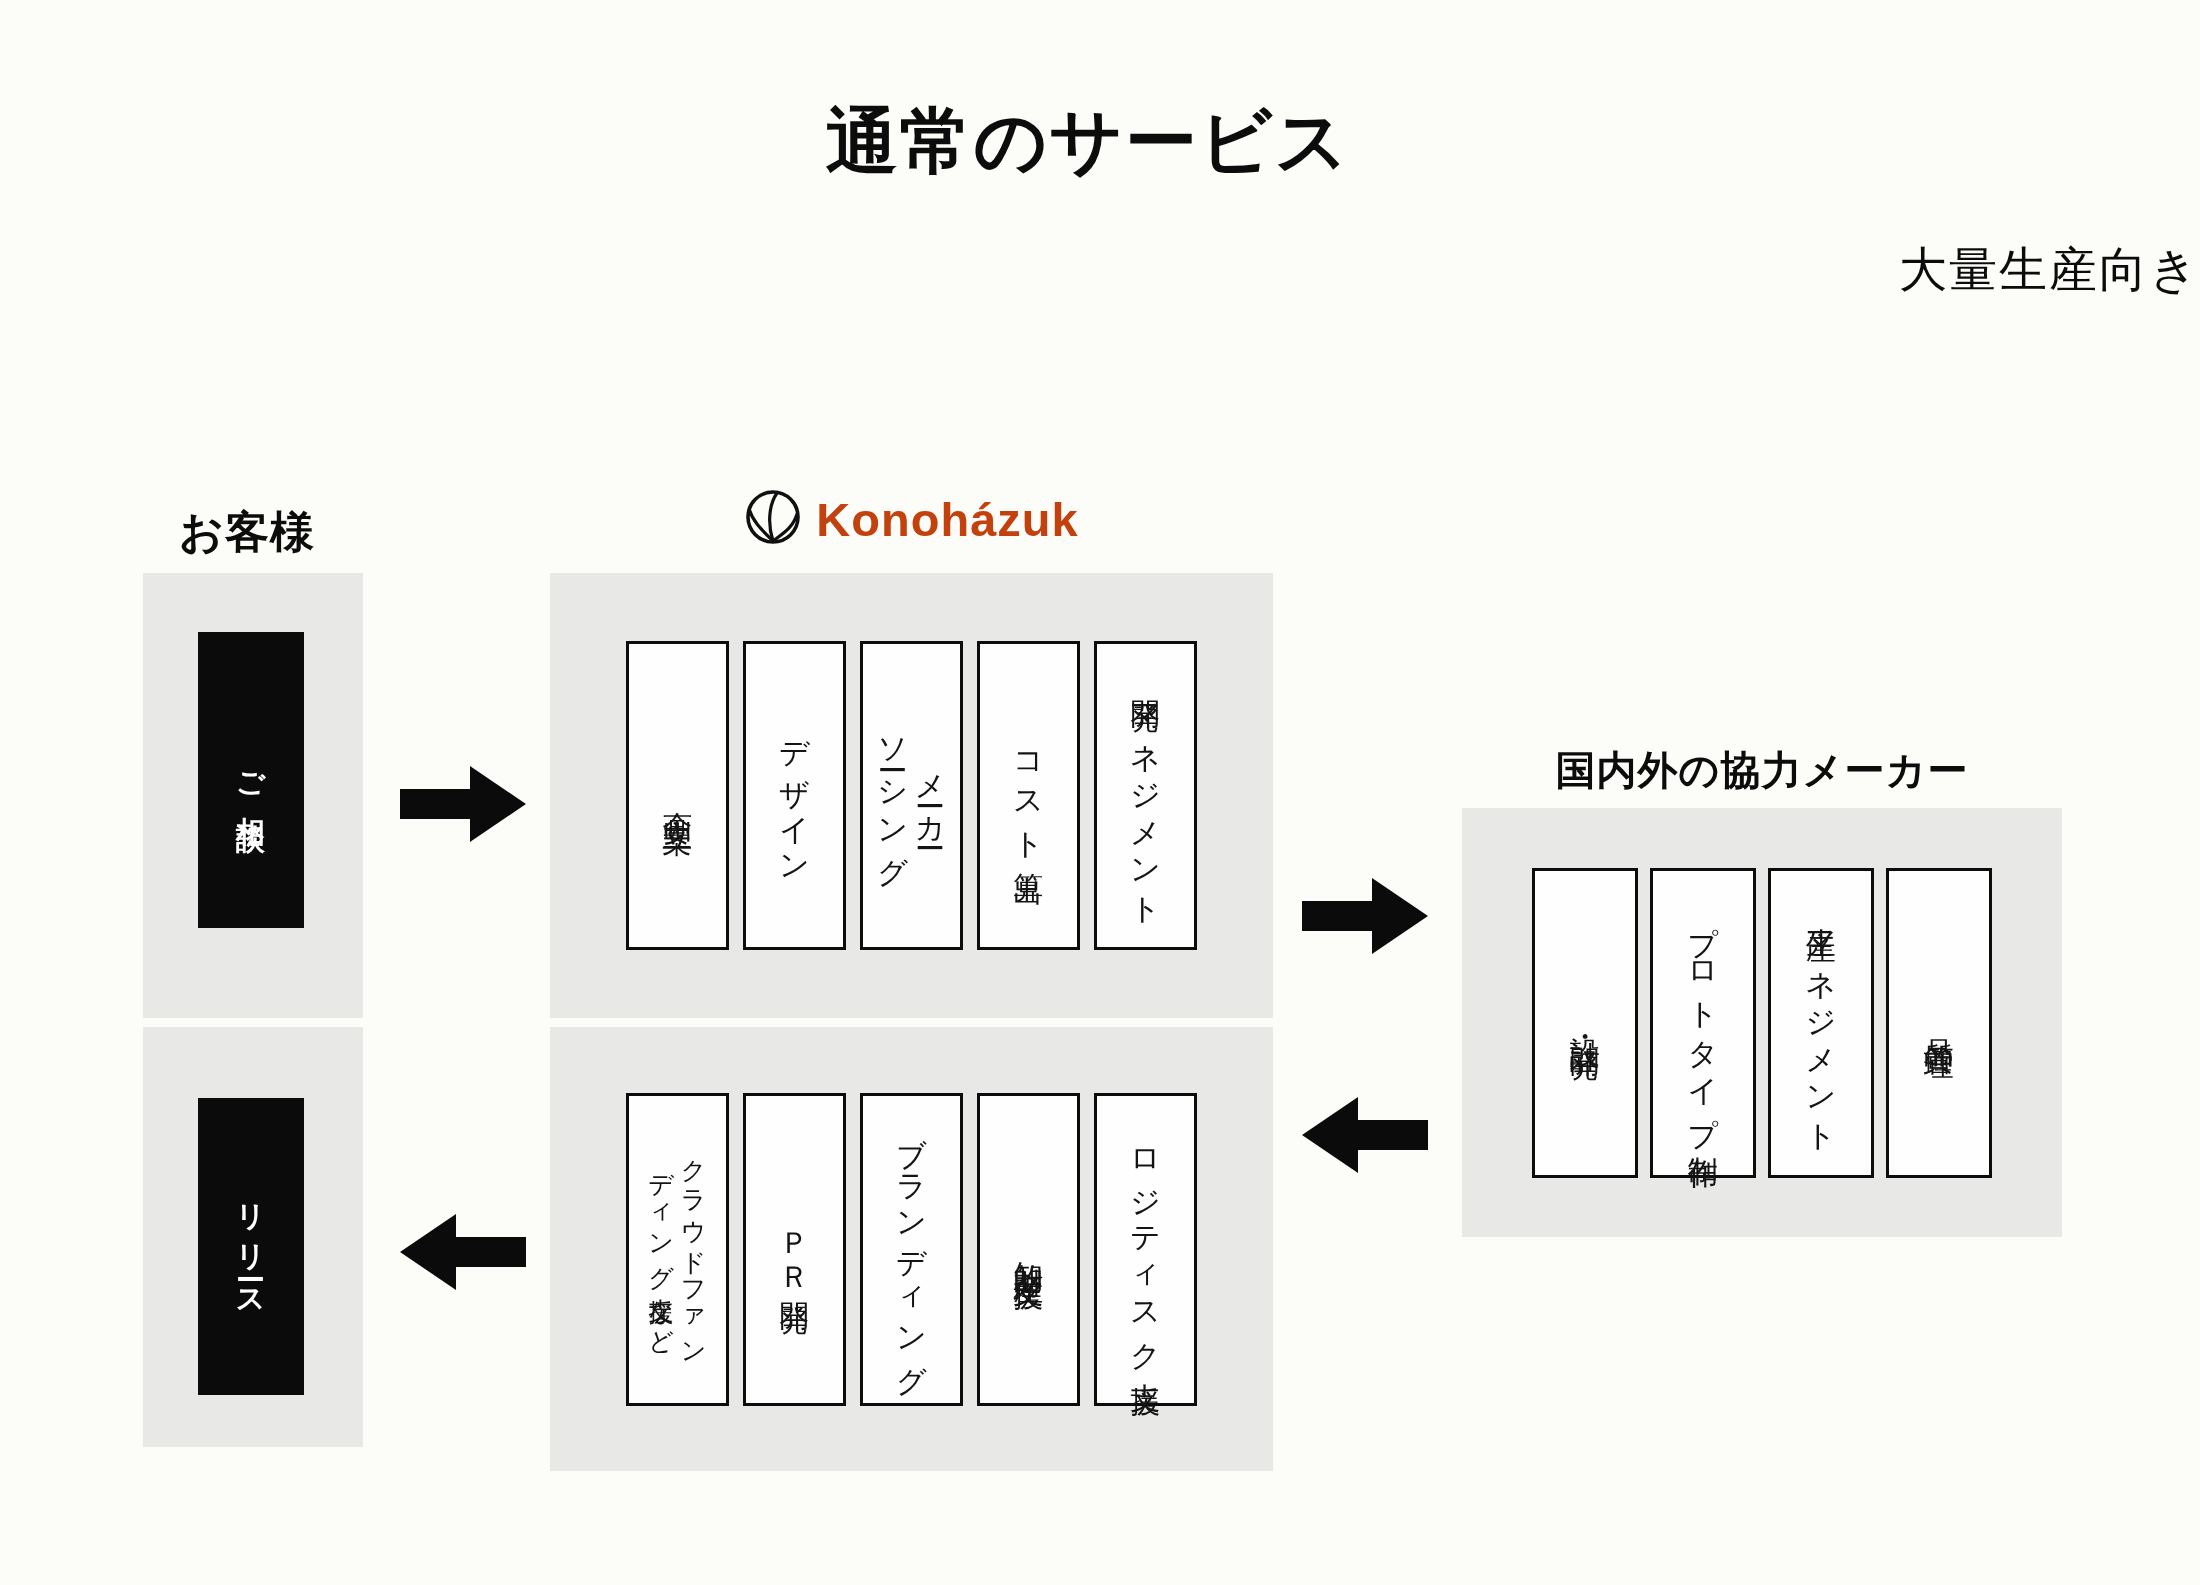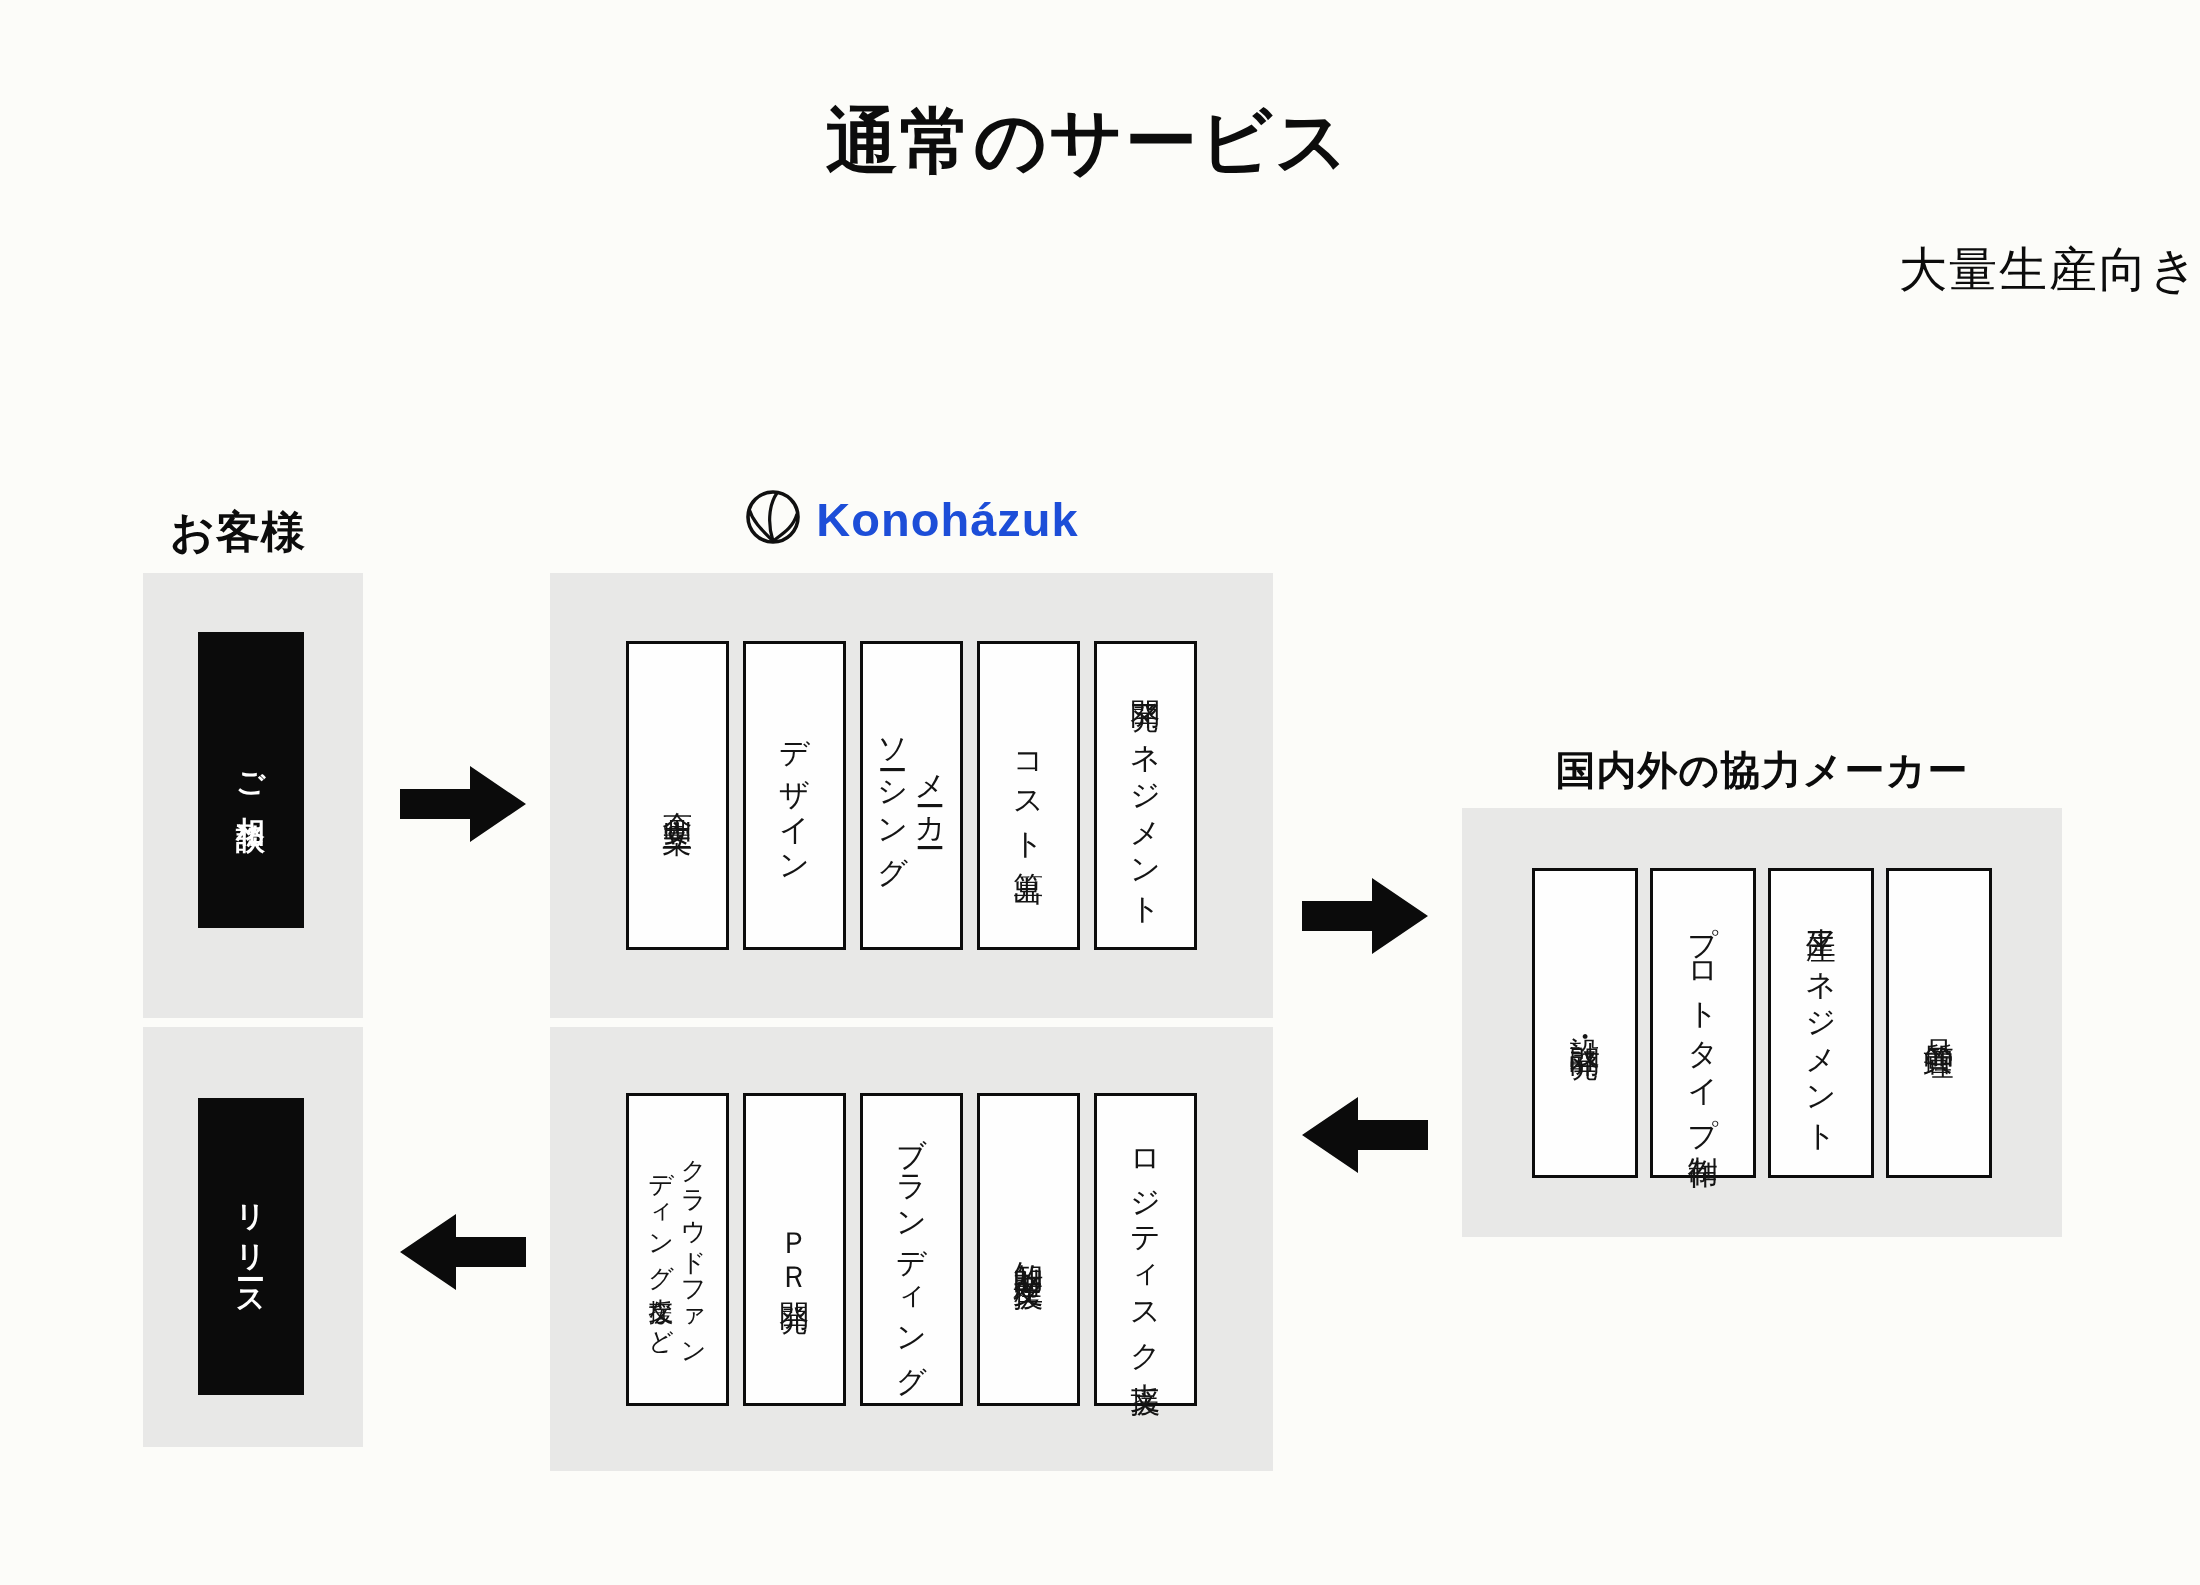--- a/index.html
+++ b/index.html
@@ -62,31 +62,31 @@
     text-orientation:mixed;
     color:#ffffff;
     font-size:29px;font-weight:700;
     letter-spacing:7px;
   }
   
   .logo-row{
     display:flex;align-items:center;justify-content:center;gap:14px;
   }
   .logo-text{
-    font-size:47px;font-weight:700;letter-spacing:1px;color:#1d4ed8;
+    font-size:47px;font-weight:700;letter-spacing:1px;color:#c2410c;
   }
   .arrow-icon svg{display:block;}
 </style>
 </head>
 <body>
 
 <div class="abs page-title">通常のサービス</div>
 <div class="abs subtitle">大量生産向き</div>
 
-<div class="abs col-heading" style="left:128px;top:503px;width:220px;">お客様</div>
+<div class="abs col-heading" style="left:137px;top:503px;width:220px;">お客様</div>
 
 <div class="abs panel" style="left:143px;top:573px;width:220px;height:445px;">
   <div class="abs step-box" style="left:55px;top:59px;width:106px;height:296px;">
     <span class="vtext">ご相談</span>
   </div>
 </div>
 
 <div class="abs panel" style="left:143px;top:1027px;width:220px;height:420px;">
   <div class="abs step-box" style="left:55px;top:71px;width:106px;height:297px;">
     <span class="vtext">リリース</span>

